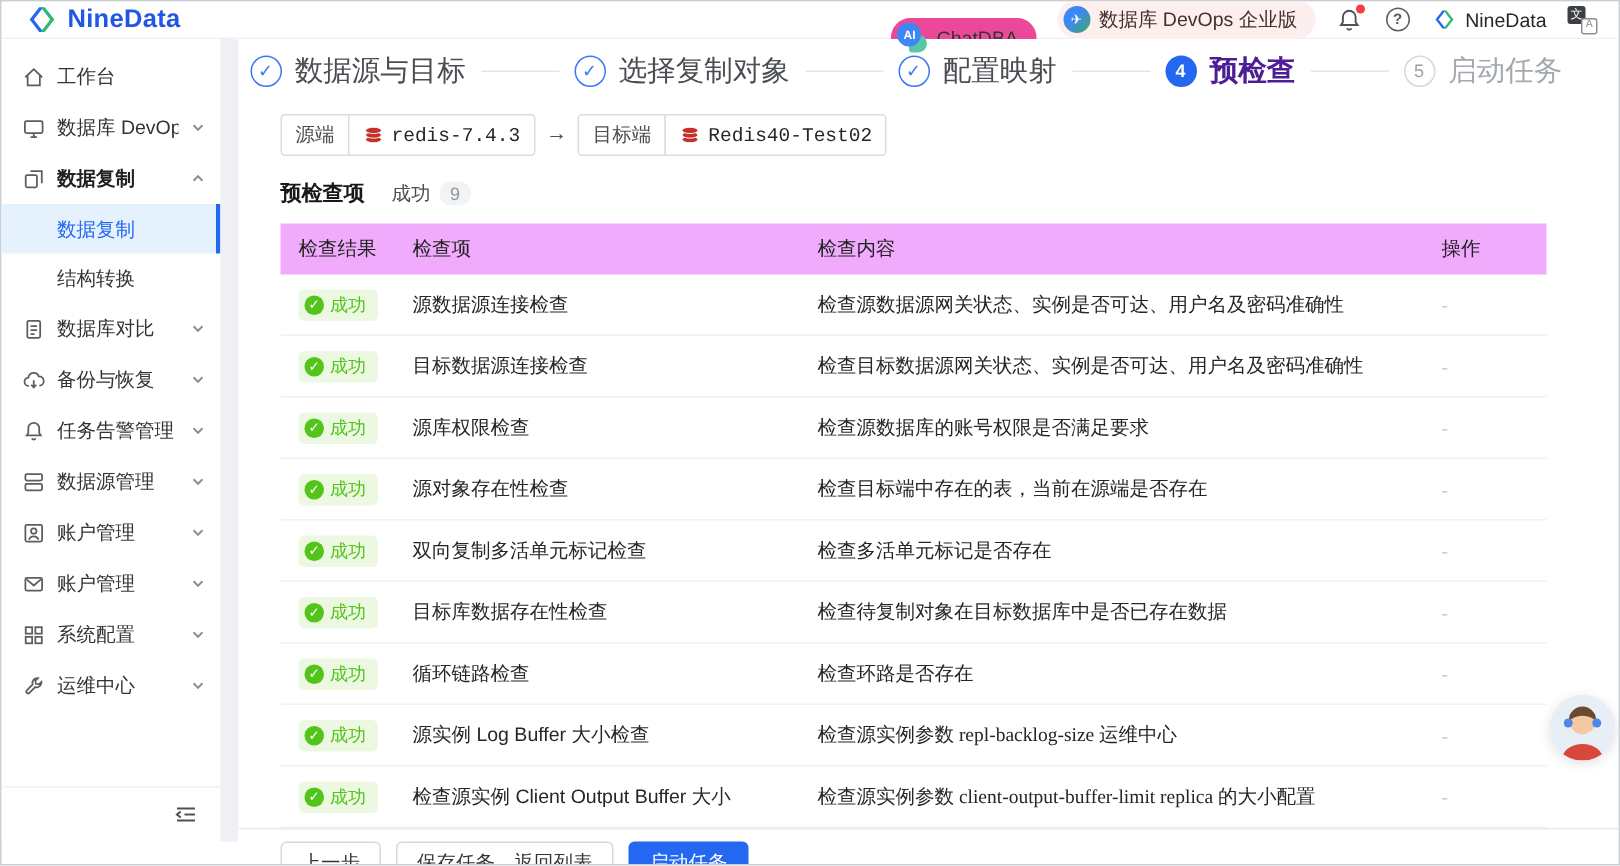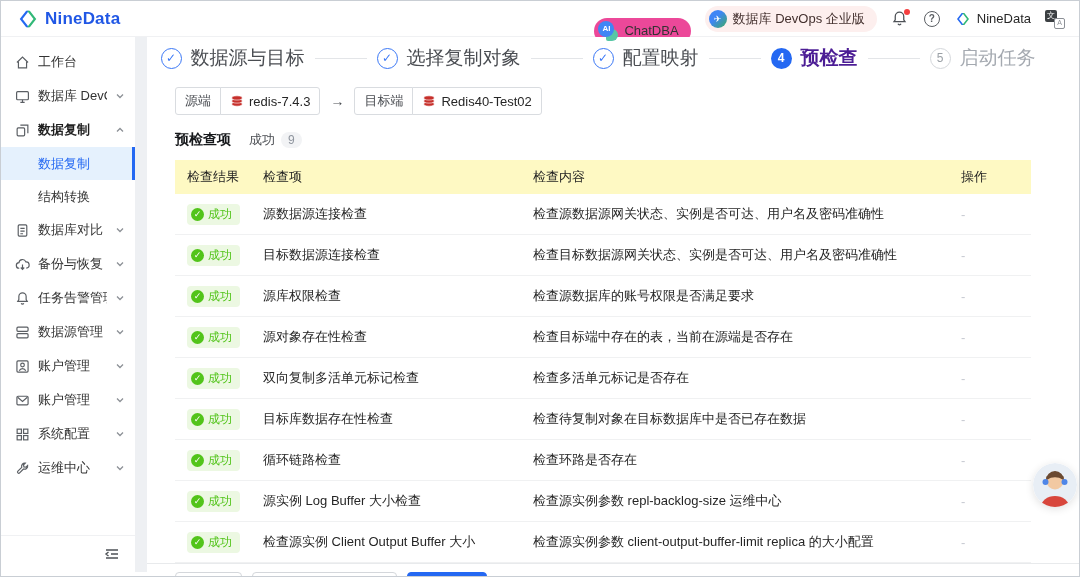--- a/index.html
+++ b/index.html
@@ -1,39 +1,39 @@
 <!DOCTYPE html>
 <html><head>
 <meta charset="utf-8">
 <style>
   html,body{margin:0;padding:0;background:#e9ebee;font-family:"Liberation Sans","DejaVu Sans",sans-serif;}
   .window{position:relative;width:1080px;height:577px;box-sizing:border-box;background:#fff;border:1px solid #c9ced4;overflow:hidden;}
   
-  .topbar{height:36px;display:flex;align-items:center;padding:0 14px 0 16px;box-sizing:border-box;border-bottom:1px solid #f0f1f3;background:#fff;}
+  .topbar{height:25px;display:flex;align-items:center;padding:0 14px 0 16px;box-sizing:border-box;border-bottom:1px solid #f0f1f3;background:#fff;}
   .brand{display:flex;align-items:center;gap:6px;cursor:pointer;}
   .brand-text{font-size:17px;font-weight:bold;color:#2057e5;letter-spacing:.2px;}
   .spacer{flex:1;}
   .hright{display:flex;align-items:center;gap:14px;}
   .pill{display:flex;align-items:center;gap:6px;height:26px;border-radius:14px;padding:0 12px 0 4px;font-size:13px;color:#333;cursor:pointer;white-space:nowrap;}
   .pill.chatdba{background:#ec4899;margin-top:24px;}
   .pill.edition{background:#fdefee;color:#43302e;font-weight:500;}
   .ai-icon{position:relative;width:20px;height:20px;}
   .ai-icon .teal{position:absolute;right:0;bottom:0;width:12px;height:12px;border-radius:50% 50% 50% 2px;background:#57c7a5;}
   .ai-icon .blue{position:absolute;left:0;top:0;width:16px;height:16px;border-radius:50%;background:#3f86f5;color:#fff;font-size:8px;font-weight:bold;display:flex;align-items:center;justify-content:center;}
   .globe{width:18px;height:18px;border-radius:50%;background:linear-gradient(135deg,#3f86f5 40%,#3dab62 100%);color:#fff;font-size:9px;display:flex;align-items:center;justify-content:center;}
   .hicon{position:relative;width:18px;height:18px;display:flex;align-items:center;justify-content:center;color:#4e5257;cursor:pointer;}
   .bell-dot{position:absolute;top:-1px;right:-1px;width:6px;height:6px;border-radius:50%;background:#f53f3f;}
   .qcircle{width:16px;height:16px;border-radius:50%;border:1.4px solid #5a5e63;color:#5a5e63;font-size:10px;font-weight:bold;display:flex;align-items:center;justify-content:center;box-sizing:border-box;}
   .account{display:flex;align-items:center;gap:6px;font-size:13px;color:#262626;cursor:pointer;}
   .translate{position:relative;width:20px;height:20px;}
   .translate .back{position:absolute;right:0;bottom:0;width:11px;height:11px;border:1.3px solid #8c9096;background:#fff;border-radius:2px;box-sizing:border-box;font-size:7px;color:#8c9096;line-height:8px;text-align:center;}
   .translate .front{position:absolute;left:0;top:1px;width:12px;height:12px;background:#3c4043;border-radius:2px;color:#fff;font-size:8px;line-height:12px;text-align:center;}
   
   .bodywrap{display:flex;height:535px;}
-  .sidebar{width:134px;background:#fff;display:flex;flex-direction:column;box-sizing:border-box;}
+  .sidebar{width:146px;background:#fff;display:flex;flex-direction:column;box-sizing:border-box;}
   .sidenav{flex:1;padding-top:8px;overflow:hidden;}
   .sitem{display:flex;align-items:center;height:34px;padding:0 10px 0 14px;font-size:13px;color:#333;cursor:pointer;gap:8px;box-sizing:border-box;white-space:nowrap;}
   .sitem .ic{width:15px;height:15px;color:#5a5e63;flex:none;display:flex;align-items:center;}
   .sitem .lbl{flex:1;overflow:hidden;}
   .sitem.bold .lbl{font-weight:bold;color:#1f1f1f;}
   .sitem .chev{color:#8c9096;flex:none;width:10px;}
   .sitem.sub{padding-left:37px;height:33px;}
   .sitem.sub.active{background:#e5f1fd;color:#2468f2;border-right:3px solid #2468f2;}
   .side-foot{border-top:1px solid #f0f1f3;height:36px;display:flex;align-items:center;justify-content:flex-end;padding-right:14px;}
   .collapse-btn{width:18px;height:18px;color:#4e5257;cursor:pointer;}
@@ -45,39 +45,39 @@
   .scircle{width:21px;height:21px;border-radius:50%;box-sizing:border-box;display:flex;align-items:center;justify-content:center;font-size:12px;}
   .step.done .scircle{border:1px solid #3b78f6;color:#3b78f6;}
   .step.active .scircle{background:#2468f2;color:#fff;font-weight:bold;}
   .step.todo .scircle{border:1px solid #d4d7db;color:#9aa0a6;}
   .slabel{margin-left:9px;font-size:19px;color:#4a4d52;}
   .step.active .slabel{font-weight:bold;color:#4c1d95;}
   .step.todo .slabel{color:#a4a9b0;}
   .sconn{width:52px;height:1px;background:#e3e5e8;margin:0 10px;}
   .content-pad{padding-left:28px;padding-right:48px;}
   
-  .conn-row{margin-top:17px;display:flex;align-items:center;font-size:13px;color:#333;}
+  .conn-row{margin-top:17px;display:flex;align-items:center;font-size:13px;color:#333;font-family:Liberation Mono, monospace;}
   .tag-group{display:inline-flex;}
   .tag-cell{border:1px solid #d9dce0;background:#fff;padding:4px 9px;display:flex;align-items:center;gap:5px;}
   .tag-cell.label{border-radius:3px 0 0 3px;color:#4a4d52;}
   .tag-cell.value{border-radius:0 3px 3px 0;margin-left:-1px;color:#262626;}
   .arrow{margin:0 10px;color:#4a4d52;font-size:14px;}
   
   .precheck-head{margin-top:16px;display:flex;align-items:center;}
   .ph-title{font-size:14px;font-weight:bold;color:#16181b;}
   .ph-status{margin-left:18px;font-size:13px;color:#4a4d52;}
   .ph-count{margin-left:6px;background:#f2f3f5;color:#8f959e;font-size:12px;padding:1px 7px;border-radius:9px;}
   
   .tbl{margin-top:11px;}
   .trow{display:flex;align-items:center;}
-  .tbl-head{background:#fef9c3;height:34px;font-size:13px;color:#1f1f1f;font-weight:500;}
+  .tbl-head{background:#f0abfc;height:34px;font-size:13px;color:#1f1f1f;font-weight:500;}
   .tbl-row{height:40px;border-bottom:1px solid #f0f1f2;font-size:13px;color:#262626;}
   .c-result{width:88px;padding-left:12px;box-sizing:border-box;flex:none;}
   .c-item{width:270px;flex:none;}
-  .c-content{flex:1;min-width:0;}
+  .c-content{flex:1;min-width:0;font-family:Liberation Serif, serif;}
   .c-action{width:70px;flex:none;}
   .tbl-row .c-action{color:#c6cad1;}
   .okbadge{display:inline-flex;align-items:center;gap:4px;background:#ecf8e2;border-radius:4px;padding:2px 8px 2px 4px;font-size:12px;color:#52c41a;}
   .okdot{width:13px;height:13px;border-radius:50%;background:#52c41a;color:#fff;font-size:9px;display:flex;align-items:center;justify-content:center;}
   
   .footer-bar{margin-top:auto;border-top:1px solid #e8eaec;padding:8px 0 8px 28px;display:flex;align-items:center;gap:10px;background:#fff;}
   .btn{height:27px;padding:0 13px;border:1px solid #d4d7db;background:#fff;border-radius:4px;font-size:13px;color:#333;cursor:pointer;font-family:inherit;white-space:nowrap;}
   .btn.primary{background:#2468f2;border-color:#2468f2;color:#fff;}
   
   .cs-avatar{position:absolute;right:2px;top:462px;width:44px;height:44px;border-radius:50%;cursor:pointer;box-shadow:0 2px 8px rgba(0,0,0,.12);}

